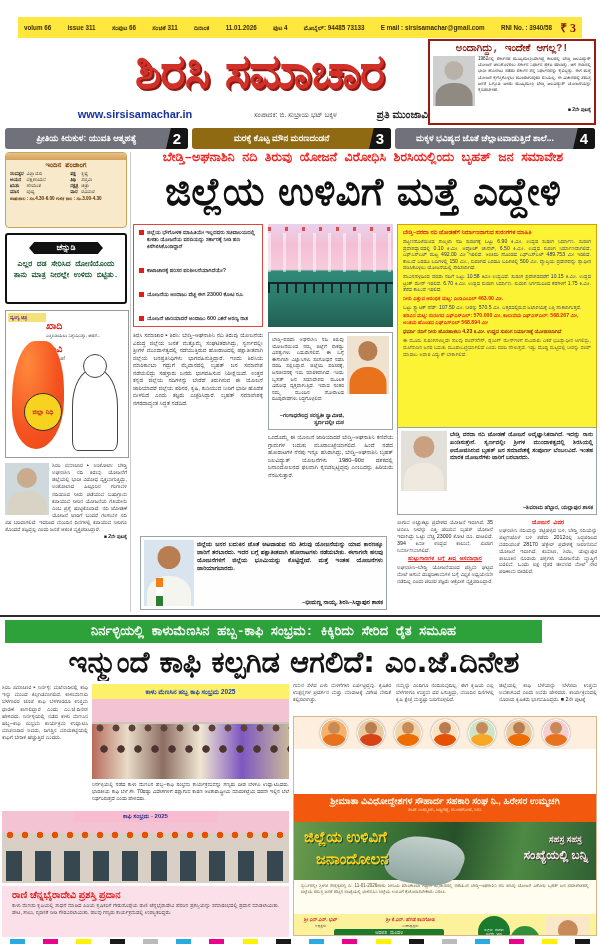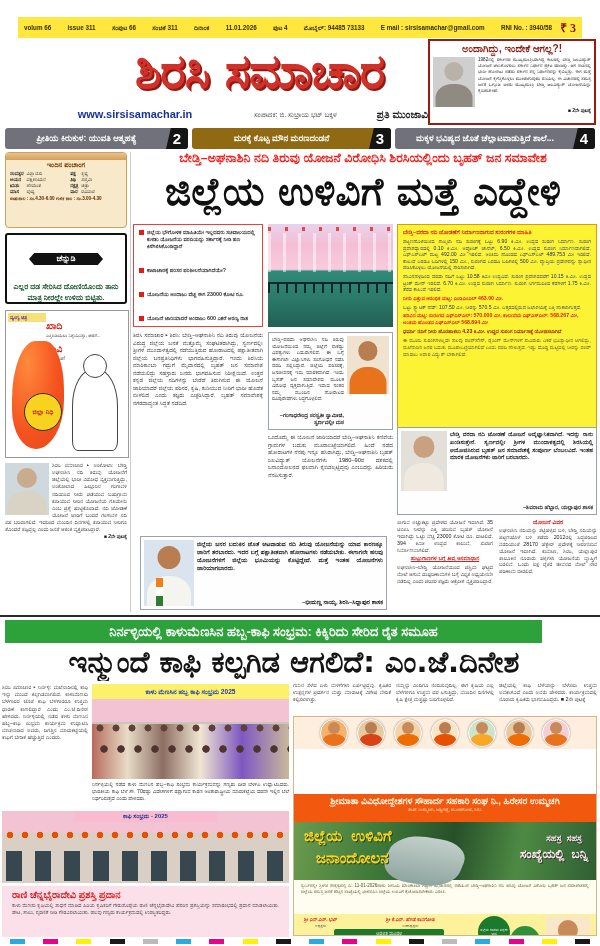--- a/index.html
+++ b/index.html
@@ -1,19 +1,19 @@
 <!DOCTYPE html>
 <html><head>
 <meta charset="utf-8">
 <style>
   html,body{margin:0;padding:0;background:#e9e9e9;}
   .page{position:relative;width:600px;height:946px;background:#fff;margin:0 auto;
         font-family:"Liberation Sans",sans-serif;color:#222;}
   .abs{position:absolute;overflow:hidden;}
-  .b{font-weight:bold;}.c{text-align:center;}.j{text-align:justify;}
+  .b{font-weight:bold;}.c{text-align:center;font-family:Liberation Mono, monospace;}.j{text-align:justify;}
   .red{color:#e01d17;}.navy{color:#1c2f7a;}.maroon{color:#8a1109;}
   
   .av{position:relative;overflow:hidden;background:var(--bg,#d7d7d7);flex:none;}
   .av::before{content:"";position:absolute;left:50%;top:9%;transform:translateX(-50%);
     width:46%;aspect-ratio:1/1;background:var(--skin,#c9a180);border-radius:50%;}
   .av::after{content:"";position:absolute;left:50%;top:54%;transform:translateX(-50%);
     width:88%;height:60%;background:var(--shirt,#eee);border-radius:46% 46% 0 0;}
   .scarf{position:absolute;left:24%;top:58%;width:14%;height:42%;z-index:2;
     background:linear-gradient(180deg,#f57f17 33%,#fdfdfd 33% 66%,#2e7d32 66%);}
   .quote{background:#fefefe;border:1px solid #9aa3ad;display:flex;gap:3px;padding:3px;}
@@ -121,21 +121,21 @@
         <span>ಚಿತ್ರಾ</span>
       <span class="b">ಮಾಸ</span>
         <span>ಪುಷ್ಯ</span>
       <span class="b">ವಾರ</span>
         <span>ರವಿವಾರ</span>
     </div>
     <div class="b" style="font-size:4.6px;color:#5a2d00;margin-top:2px;">ರಾಹುಕಾಲ : ಸಂ.4.30-6.00  ಗುಳಿಕ ಕಾಲ : ಸಂ.3.00-4.30</div>
   </div>
 
   <div class="abs" style="left:5px;top:233px;width:122px;height:71px;border:2px solid #111;border-radius:3px;padding:2px;box-sizing:border-box;background:#fff;">
-    <div class="ribbon c b" style="width:74px;margin:16px auto;font-size:8px;line-height:12px;">ಚೆನ್ನುಡಿ</div>
+    <div class="ribbon c b" style="width:74px;margin:5px auto;font-size:8px;line-height:12px;">ಚೆನ್ನುಡಿ</div>
     <div class="c b" style="font-size:7.6px;color:#14532d;margin-top:5px;line-height:1.45;padding:0 4px;">ಎಲ್ಲರ ದಡ ಸೇರಿಸಿದ ದೋಣಿಯೊಂದು ತಾನು ಮಾತ್ರ ನೀರಲ್ಲೇ ಉಳಿದು ಬಿಟ್ಟಿತು.</div>
   </div>
 
   <div class="abs" style="left:5px;top:310px;width:122px;height:146px;border:1px solid #999;background:#fff;">
     <div style="position:absolute;left:2px;top:2px;font-size:5px;font-weight:bold;color:#6a1b9a;background:#f3e27a;padding:1px 2px;width:34px;line-height:1.3;">ವ್ಯಂಗ್ಯ ಚಿತ್ರ</div>
     <div style="position:absolute;right:4px;top:4px;width:78px;text-align:left;">
       <span class="b" style="font-size:9.5px;color:#e01d17;">ಖಾದಿ</span>
       <div style="font-size:4.6px;color:#333;">ಎತ್ತಿಹಿಡಿಯಲು ನಿಶ್ಚಯಿಸಿತ್ತು, ಆದರೆ...</div>
       <span class="b" style="font-size:9.5px;color:#e01d17;">ಖಾವಿ</span>
       <div style="font-size:4.6px;color:#333;">ಅಡ್ಡಬಂದಿದೆ!</div>
@@ -262,21 +262,21 @@
       <div class="av" style="width:26px;height:26px;border-radius:50%;border:1.5px solid #fff;box-shadow:0 0 2px #999;--bg:#f2d4ab;--skin:#c98a5a;--shirt:#ef6c00;"></div>
       <div class="av" style="width:26px;height:26px;border-radius:50%;border:1.5px solid #fff;box-shadow:0 0 2px #999;--bg:#fbe3c4;--skin:#b97d52;--shirt:#e65100;"></div>
       <div class="av" style="width:26px;height:26px;border-radius:50%;border:1.5px solid #fff;box-shadow:0 0 2px #999;--bg:#cde4c8;--skin:#c98a5a;--shirt:#f9a825;"></div>
       <div class="av" style="width:26px;height:26px;border-radius:50%;border:1.5px solid #fff;box-shadow:0 0 2px #999;--bg:#e8c9a0;--skin:#b97d52;--shirt:#ef6c00;"></div>
       <div class="av" style="width:26px;height:26px;border-radius:50%;border:1.5px solid #fff;box-shadow:0 0 2px #999;--bg:#f4cfd4;--skin:#c98a5a;--shirt:#e8731c;"></div>
     </div>
     <div style="height:28px;background:#f2590f;color:#fffbe8;text-align:center;padding-top:2px;box-sizing:border-box;margin-top:45px;">
       <div class="b" style="font-size:9.2px;">ಶ್ರೀಮಾತಾ ವಿವಿಧೋದ್ದೇಶಗಳ ಸೌಹಾರ್ದ ಸಹಕಾರಿ ಸಂಘ ನಿ., ಹಿರೇಸರ ಉಮ್ಮಚಗಿ</div>
       <div style="font-size:4.6px;color:#ffe0b2;">ಶಾಖೆ: ಉಮ್ಮಚಗಿ, ಜಡ್ಡಿಗದ್ದೆ, ಮುಂಡಗೋಡ, ಶಿರಸಿ</div>
     </div>
-    <div class="photo-nature" style="position:relative;height:58px;font-family:Liberation Mono, monospace;">
+    <div class="photo-nature" style="position:relative;height:58px;">
       <div class="river"></div>
       <div style="position:absolute;left:10px;top:6px;font-size:15px;font-weight:bold;color:#ffd21e;text-shadow:1px 1px 0 #1b4a1e;">ಜಿಲ್ಲೆಯ ಉಳಿವಿಗೆ</div>
       <div style="position:absolute;left:22px;top:28px;font-size:15px;font-weight:bold;color:#ffd21e;text-shadow:1px 1px 0 #1b4a1e;">ಜನಾಂದೋಲನ</div>
       <div style="position:absolute;right:14px;top:12px;font-size:8.5px;font-weight:bold;color:#ffe9ef;text-shadow:1px 1px 0 #333;">ಸಹಸ್ರ ಸಹಸ್ರ</div>
       <div style="position:absolute;right:8px;top:26px;font-size:12px;font-weight:bold;color:#ffe9ef;text-shadow:1px 1px 0 #333;">ಸಂಖ್ಯೆಯಲ್ಲಿ ಬನ್ನಿ</div>
     </div>
     <div class="j" style="height:34px;background:#fffdf0;padding:3px 7px;box-sizing:border-box;font-size:4.5px;line-height:1.35;color:#5a4a20;">ಸ್ವರ್ಣವಲ್ಲೀ ಶ್ರೀಗಳ ನೇತೃತ್ವದಲ್ಲಿ ದಿ: 11-01-2026ರಂದು ಶಿರಸಿಯ ಮಾರಿಕಾಂಬಾ ಗದ್ದುಗೆ ಮೈದಾನದಲ್ಲಿ ನಡೆಯುವ ಬೇಡ್ತಿ–ಅಘನಾಶಿನಿ ನದಿ ತಿರುವು ಯೋಜನೆ ವಿರೋಧಿ ಬೃಹತ್ ಜನ ಸಮಾವೇಶದಲ್ಲಿ ಜಿಲ್ಲೆಯ ಸಮಸ್ತ ಜನತೆ ಹೆಚ್ಚಿನ ಸಂಖ್ಯೆಯಲ್ಲಿ ಭಾಗವಹಿಸಿ ಜಿಲ್ಲೆಯ ಉಳಿವಿಗೆ ಕೈಜೋಡಿಸಬೇಕೆಂದು ವಿನಂತಿ.</div>
     <div style="position:relative;height:66px;background:#fdf29c;">
       <div style="position:absolute;left:10px;top:2px;text-align:center;">
         <div class="b" style="font-size:5px;color:#c62828;">ಶ್ರೀ ಎನ್.ಎಸ್. ಭಟ್</div>

